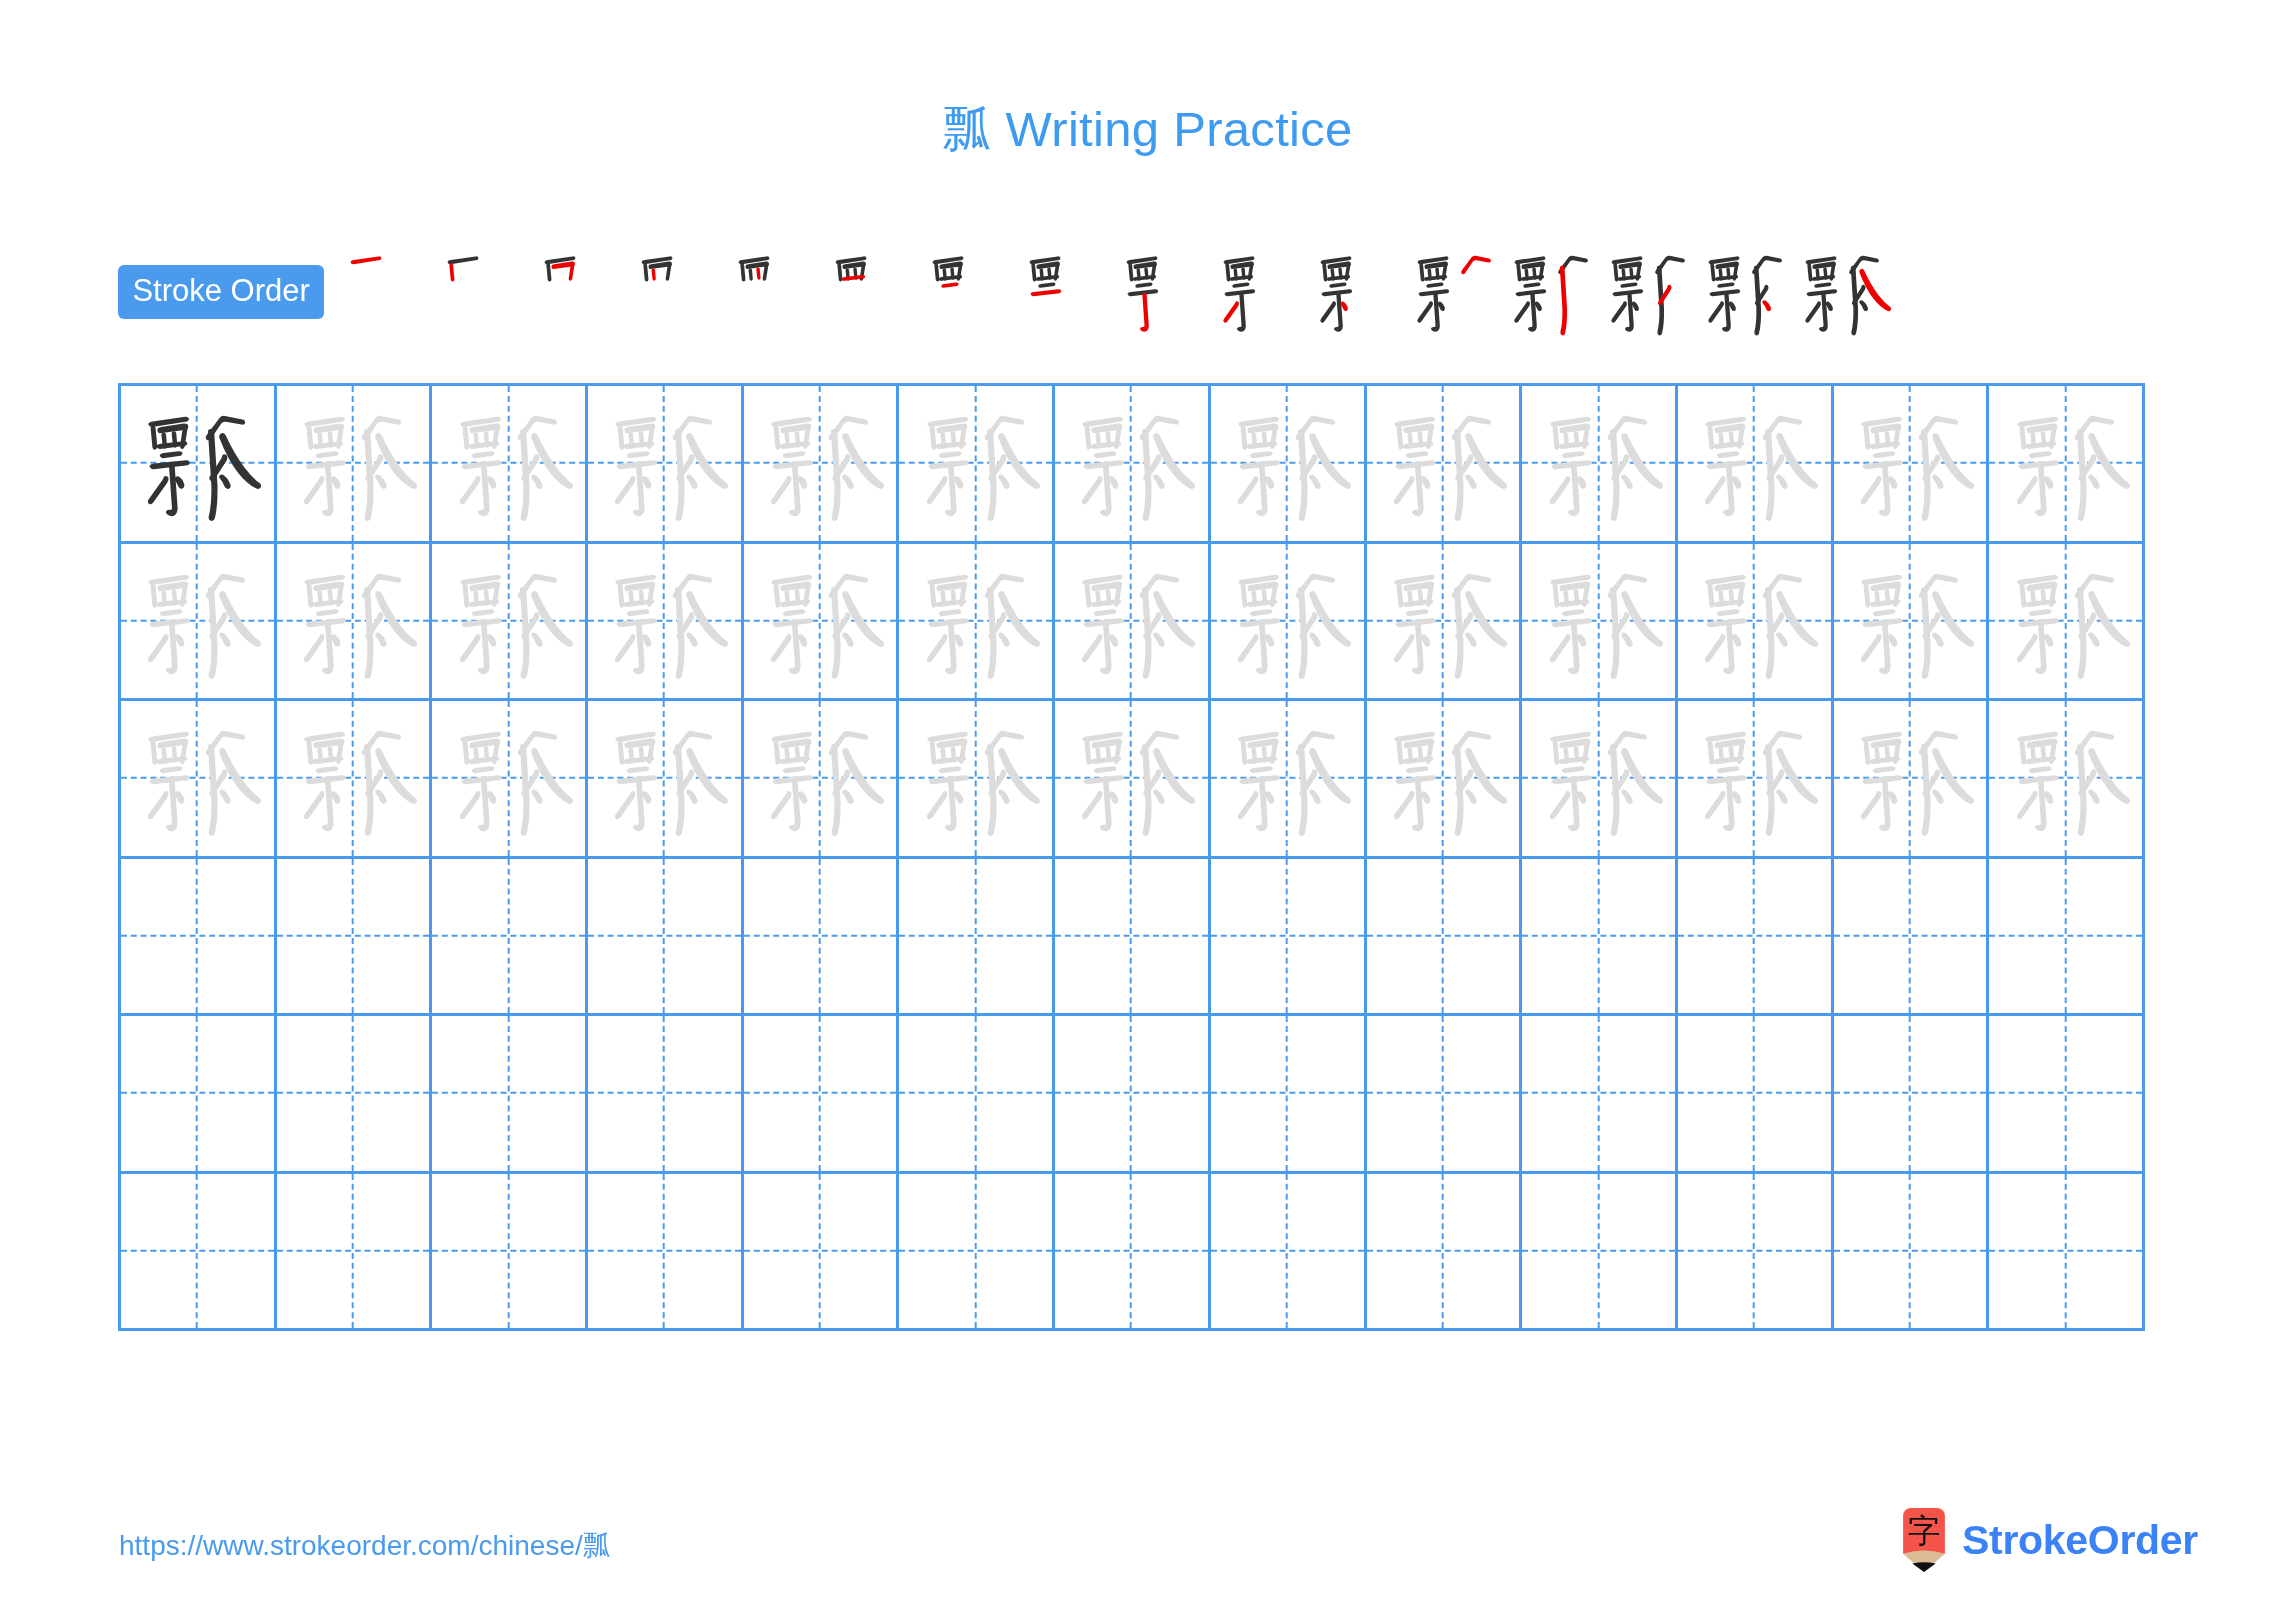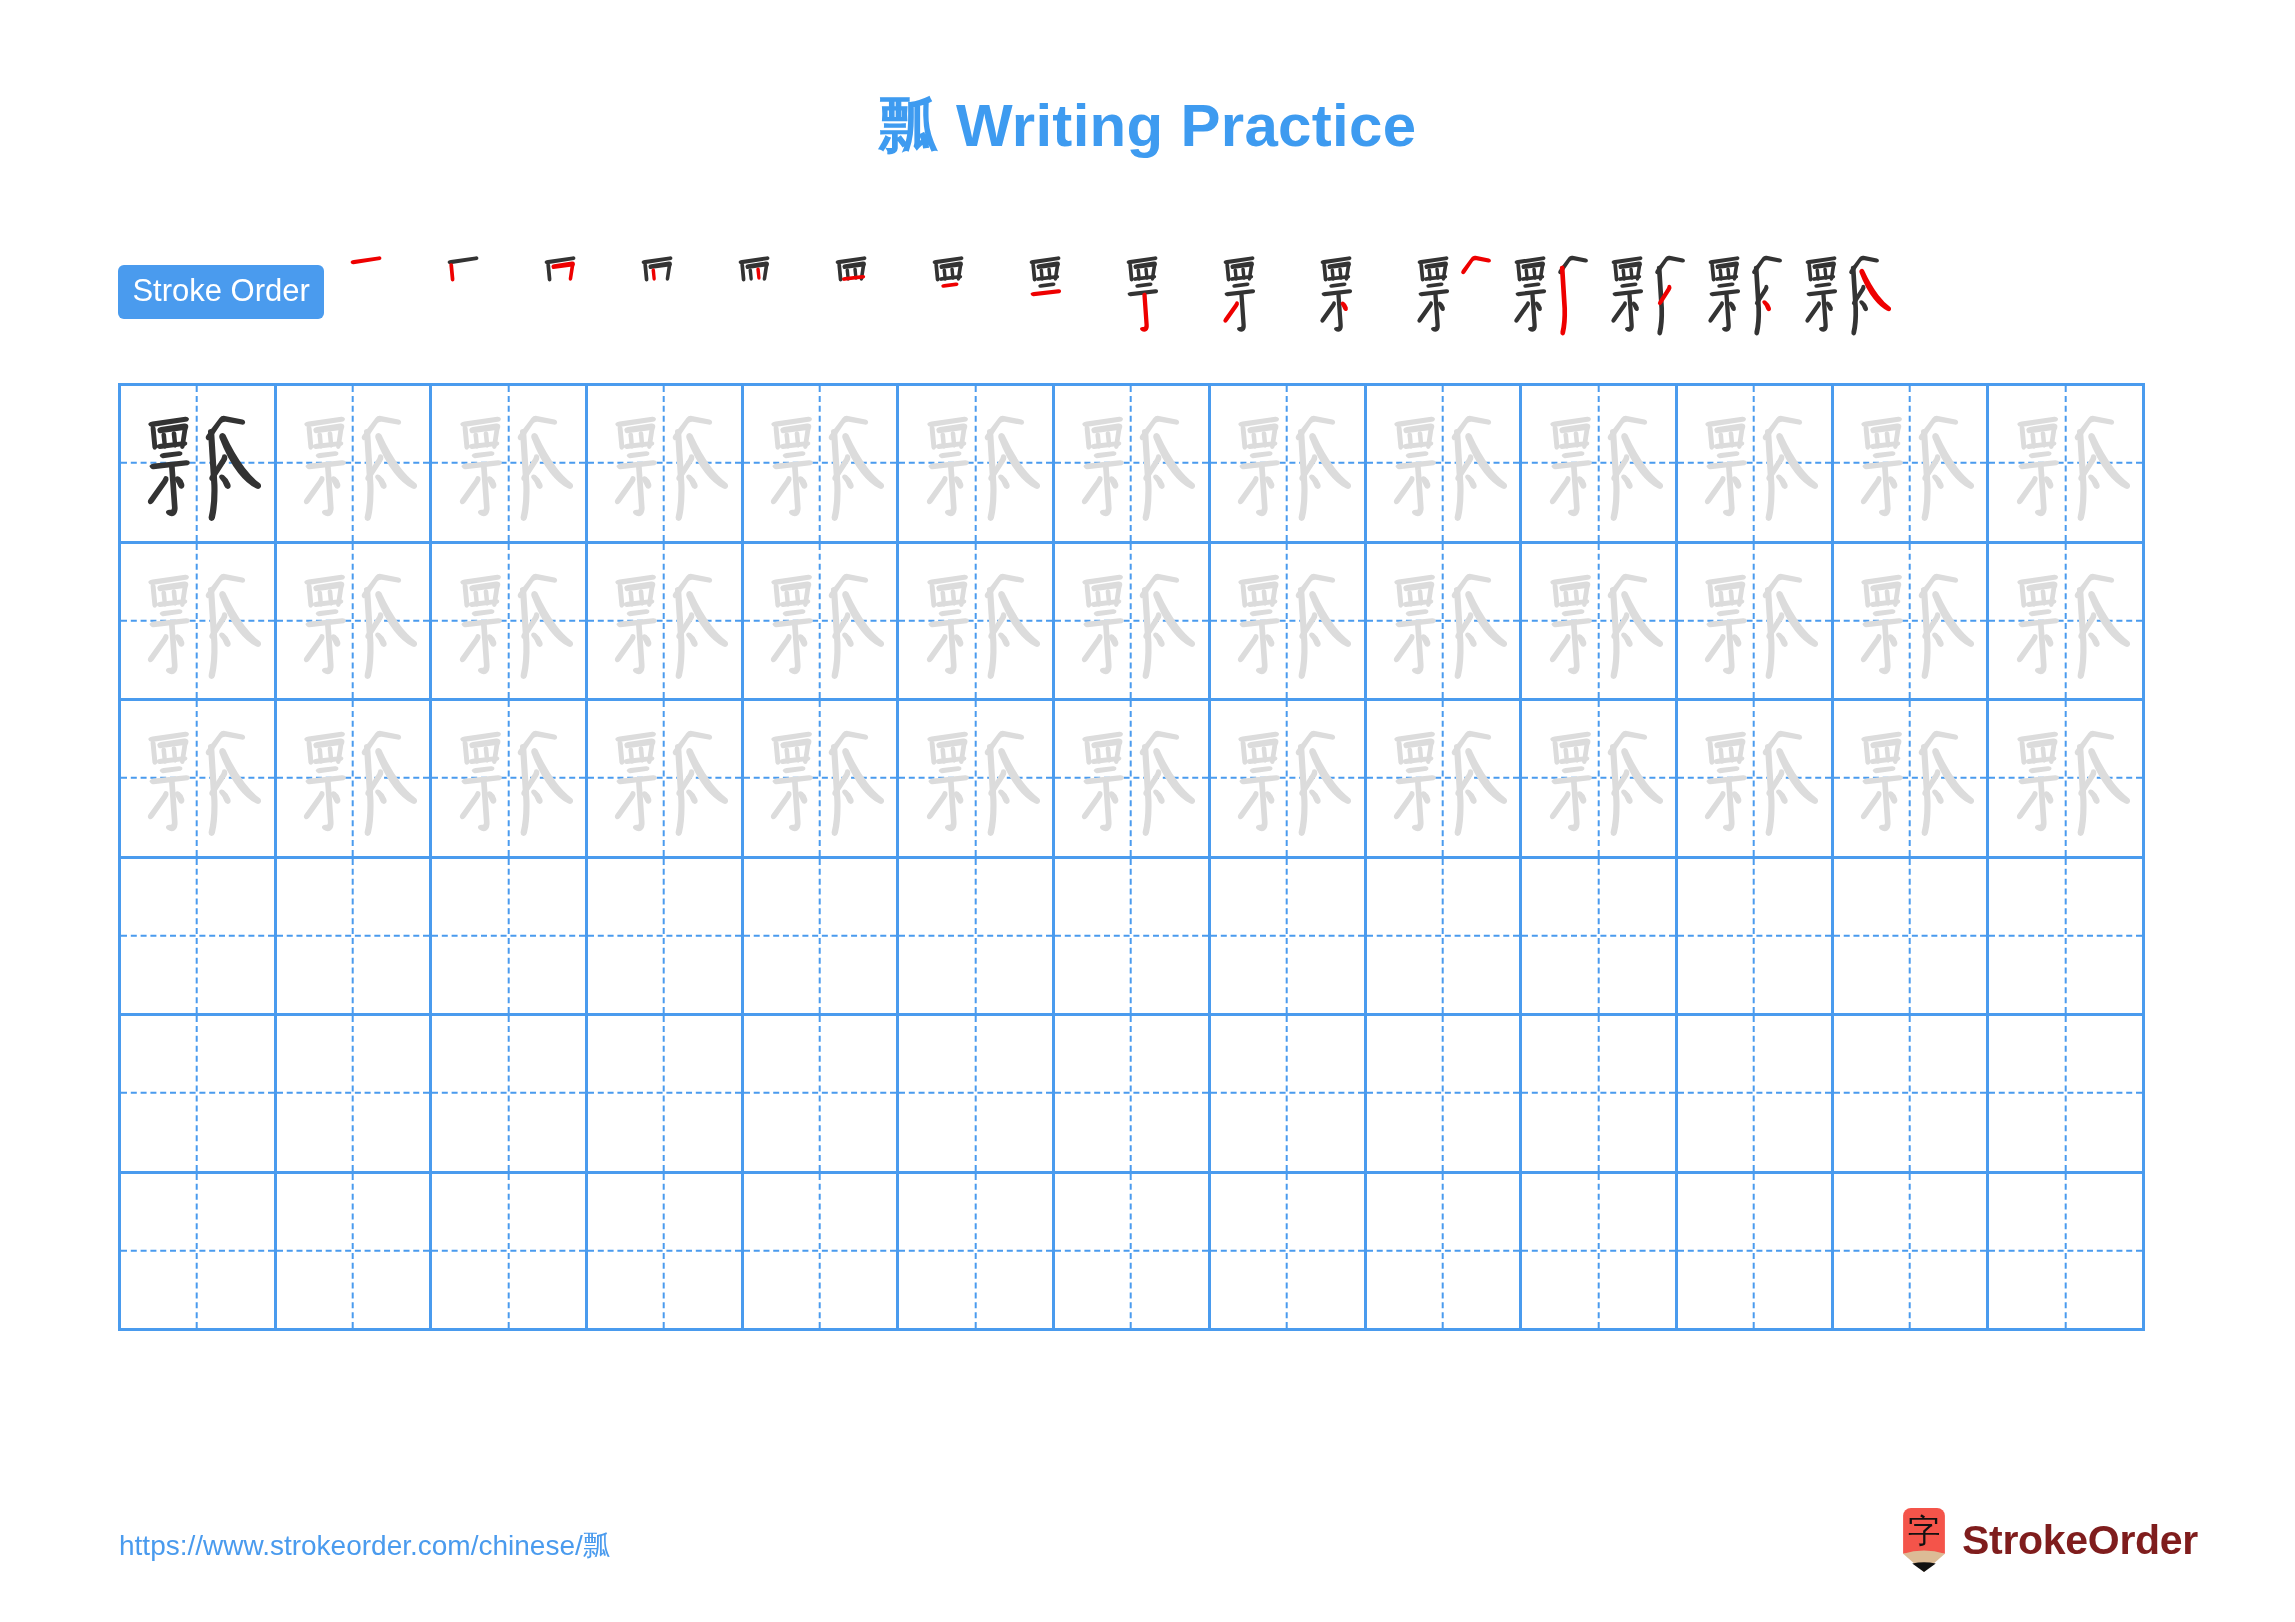--- a/index.html
+++ b/index.html
@@ -12,28 +12,28 @@
     width: 2295px;
     height: 1622px;
     position: relative;
     font-family: "Liberation Sans", "DejaVu Sans", sans-serif;
     overflow: hidden;
   }
 
   
   .page-title {
     position: absolute;
-    top: 88px;
+    top: 99px;
     left: 0;
     width: 100%;
     text-align: center;
-    font-size: 60px;
+    font-size: 49px;
     line-height: 1.25;
     color: #3E9BF0;
-    font-weight: 700;
+    font-weight: 400;
     letter-spacing: 0.3px;
     white-space: nowrap;
   }
   .page-title .hanzi-inline {
     font-family: "DejaVu Sans", "Liberation Sans", sans-serif;
   }
 
   
   .stroke-order-row {
     position: absolute;
@@ -1303,15 +1303,15 @@
 
 <div class="brand-logo">
   <div class="brand-mark">
     <svg viewBox="0 0 76 98" width="50" height="64" aria-hidden="true">
       <path id="mark-body" d="M6 12 A12 12 0 0 1 18 0 L58 0 A12 12 0 0 1 70 12 L70 70 L6 70 Z" fill="#F4544A"></path>
       <path id="mark-wood" d="M6 70 Q38 60 70 70 L38 98 Z" fill="#DCBC96"></path>
       <path id="mark-tip" d="M20 85 Q38 81 56 85 L38 98 Z" fill="#111111"></path>
       <text id="mark-char" x="38" y="52" text-anchor="middle" font-size="50" font-family="DejaVu Sans, sans-serif" fill="#111111">字</text>
     </svg>
   </div>
-  <div class="brand-name" style="color: #7f1d1d;">StrokeOrder</div>
+  <div class="brand-name" style="color: #3b82f6;">StrokeOrder</div>
 </div>
 
 
 </body></html>

